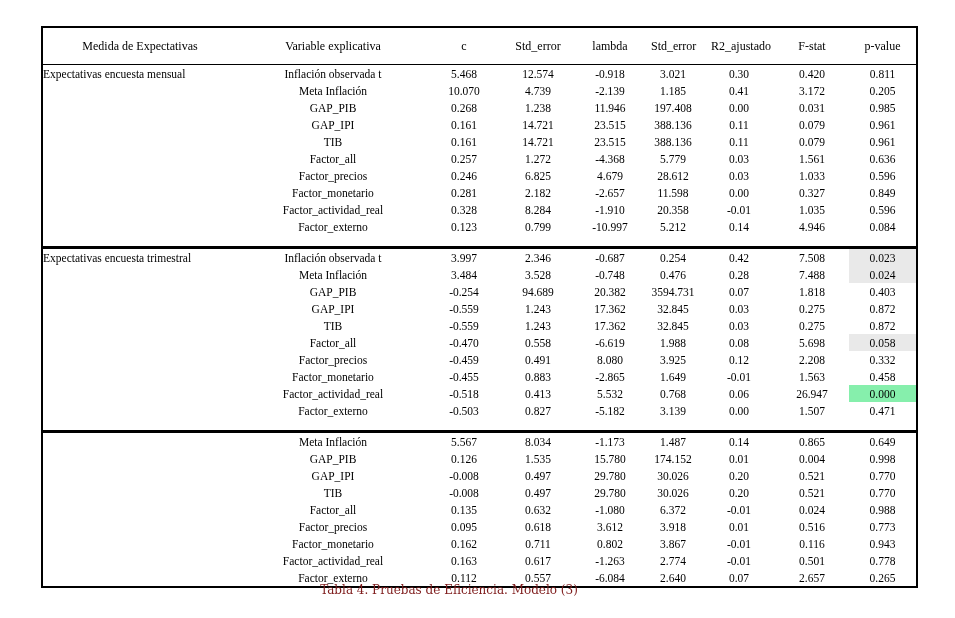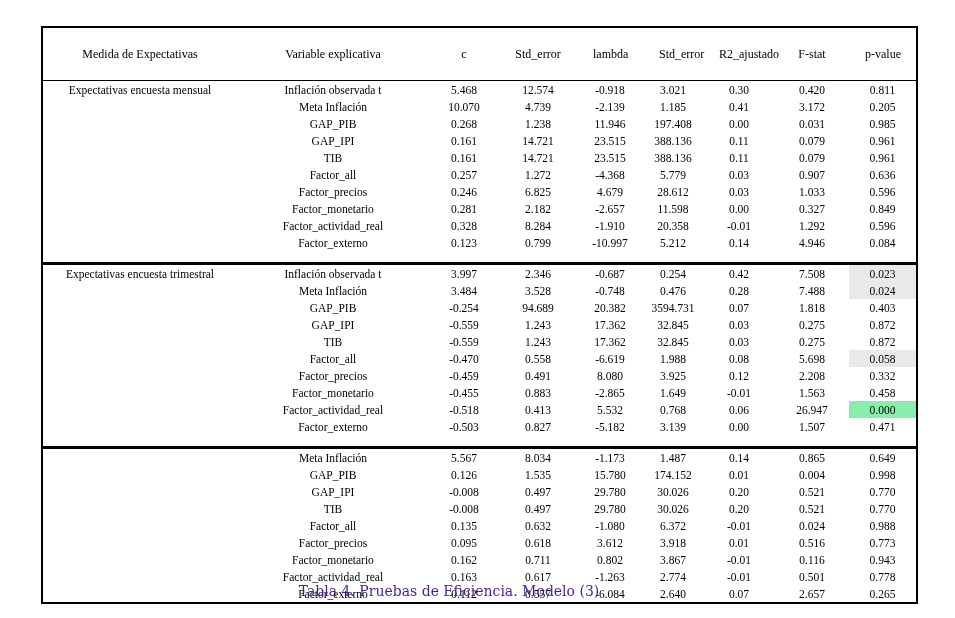--- a/index.html
+++ b/index.html
@@ -28,50 +28,50 @@
     width: 875px;
     border: 2px solid #000000;
     font-size: 11.5px;
   }
   table.stats th {
     font-weight: normal;
     font-size: 12px;
     text-align: center;
     height: 20px;
     border-bottom: 1px solid #000000;
-    padding: 16px;
+    padding: 8px;
     white-space: nowrap;
     overflow: visible;
   }
   table.stats td {
     height: 17px;
     padding: 0;
     white-space: nowrap;
     overflow: visible;
     vertical-align: middle;
   }
-  td.col-medida, th.col-medida { text-align: center; padding-left: 4px; }
+  td.col-medida, th.col-medida { text-align: left; padding-left: 4px; }
   th.col-medida { text-align: center; }
   td.col-variable { text-align: center; padding-left: 4px; }
   th.col-variable { text-align: center; }
   td.col-num { text-align: center; }
   tr.section-gap td {
     height: 11px;
     border-bottom: 3px solid #000000;
   }
   td.shaded { background: #e9e9e9; margin-left: 41px; }
   .caption {
     position: absolute;
     left: 0;
     top: 583px;
     width: 898px;
     text-align: center;
     font-family: "DejaVu Serif", serif;
-    font-size: 14px;
-    color: #4c1d95;
+    font-size: 12px;
+    color: #7f1d1d;
   }
 </style>
 </head>
 <body>
 
 <div class="page">
   <div class="table-wrap">
     <table class="stats">
       <colgroup>
         <col style="width:195px">
@@ -154,21 +154,21 @@
             <td class="col-num">0.961</td>
           </tr>
           <tr>
             <td class="col-medida"></td>
             <td class="col-variable">Factor_all</td>
             <td class="col-num">0.257</td>
             <td class="col-num">1.272</td>
             <td class="col-num">-4.368</td>
             <td class="col-num">5.779</td>
             <td class="col-num">0.03</td>
-            <td class="col-num">0.907</td>
+            <td class="col-num">1.561</td>
             <td class="col-num">0.636</td>
           </tr>
           <tr>
             <td class="col-medida"></td>
             <td class="col-variable">Factor_precios</td>
             <td class="col-num">0.246</td>
             <td class="col-num">6.825</td>
             <td class="col-num">4.679</td>
             <td class="col-num">28.612</td>
             <td class="col-num">0.03</td>
@@ -187,21 +187,21 @@
             <td class="col-num">0.849</td>
           </tr>
           <tr>
             <td class="col-medida"></td>
             <td class="col-variable">Factor_actividad_real</td>
             <td class="col-num">0.328</td>
             <td class="col-num">8.284</td>
             <td class="col-num">-1.910</td>
             <td class="col-num">20.358</td>
             <td class="col-num">-0.01</td>
-            <td class="col-num">1.292</td>
+            <td class="col-num">1.035</td>
             <td class="col-num">0.596</td>
           </tr>
           <tr>
             <td class="col-medida"></td>
             <td class="col-variable">Factor_externo</td>
             <td class="col-num">0.123</td>
             <td class="col-num">0.799</td>
             <td class="col-num">-10.997</td>
             <td class="col-num">5.212</td>
             <td class="col-num">0.14</td>

